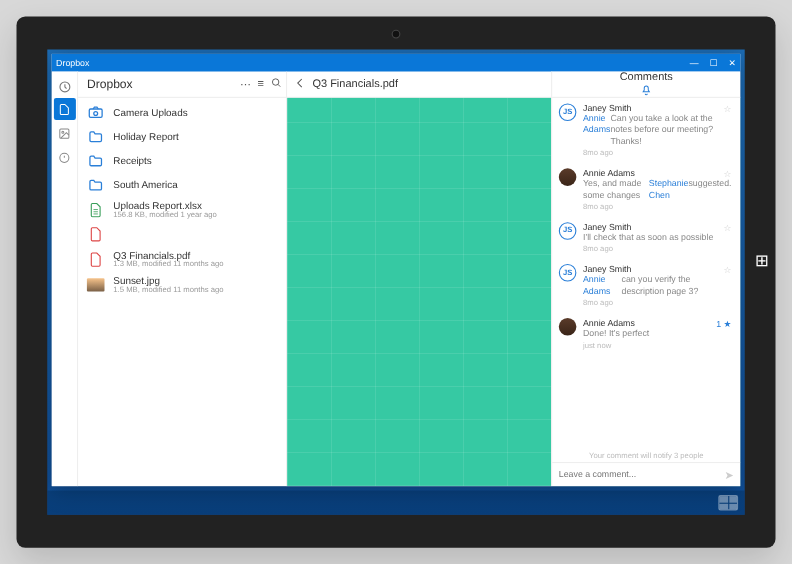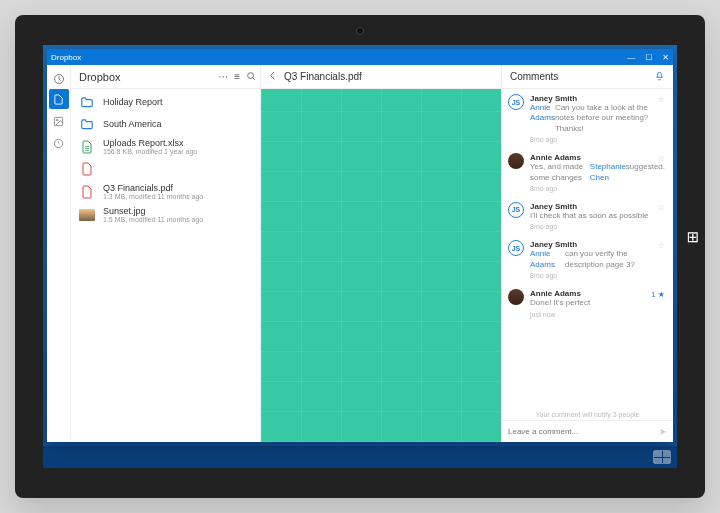--- a/index.html
+++ b/index.html
@@ -45,31 +45,31 @@
   .pv-title { font-size: 10px; color: #333; flex: 1; }
   .pv-icons { display: flex; gap: 8px; align-items: center; color: #555; }
   .pv-icons span { font-size: 10px; cursor: default; }
   .pv-canvas { flex: 1; background: #36c9a3; position: relative; overflow: hidden; }
   .pv-canvas::before { content:''; position:absolute; inset:0; background:
      repeating-linear-gradient(0deg, rgba(255,255,255,.1) 0 1px, transparent 1px 30px),
      repeating-linear-gradient(90deg, rgba(255,255,255,.1) 0 1px, transparent 1px 40px); }
   .pv-text { position: absolute; top: 46%; left: 72%; transform: translate(-50%,-50%); text-align: center; color: #fff; font-weight: 300; font-size: 17px; line-height: 1.2; white-space: nowrap; }
 
   .comments { position: absolute; top: 0; right: 0; bottom: 0; width: 172px; background: #fff; border-left: 1px solid #eee; display: flex; flex-direction: column; }
-  .cm-header { height: 24px; display: flex; align-items: center; padding: 0 8px; border-bottom: 1px solid #eee; }
+  .cm-header { height: 24px; display: flex; align-items: center; padding: 0 8px; border-bottom: 1px solid #eee; flex-direction: column; }
   .cm-title { font-size: 10px; color: #333; flex: 1; }
   .bell { color: #2a7fd8; font-size: 10px; }
   .cm-list { flex: 1; overflow: hidden; }
   .cm { padding: 5px 8px 5px 6px; font-size: 8px; position: relative; }
   .cm .head { display: flex; gap: 6px; align-items: flex-start; }
   .cm .av { width: 16px; height: 16px; border-radius: 50%; flex-shrink: 0; display:flex; align-items:center; justify-content:center; font-size: 7px; font-weight: bold; }
   .cm .av.js { border: 1.5px solid #2a7fd8; color: #2a7fd8; background:#fff; }
   .cm .av.aa { background: linear-gradient(180deg,#5a3b2a,#3a2518); }
   .cm .ct { flex: 1; }
-  .cm .author { font-weight: 700; color: #333; }
+  .cm .author { font-weight: 400; color: #333; }
   .cm .body { color: #888; line-height: 1.3; }
   .cm .body .mention { color: #2a7fd8; }
   .cm .time { color: #bbb; font-size: 7px; margin-top: 2px; margin-left: 22px; }
   .cm .star { position: absolute; right: 8px; top: 6px; color: #ccc; font-size: 8px; }
   .cm .star.fill { color: #2a7fd8; }
   .notify { font-size: 7px; color: #bbb; text-align: center; padding: 2px 0; }
   .cm-input { display: flex; align-items: center; border-top: 1px solid #eee; height: 22px; padding: 0 6px; gap: 20px; }
   .cm-input input { border: none; outline: none; flex: 1; font-size: 8px; color: #888; }
   .send { color: #ccc; font-size: 10px; }
 </style>
@@ -132,25 +132,47 @@
                     <path d="M21 21l-5-5"></path>
                   </svg>
               </span>
             </div>
           </div>
           <div class="fl-body">
 
             <div class="row">
               <span class="ic">
                   <svg width="14" height="12" viewBox="0 0 24 20" fill="none" stroke="#2a7fd8" stroke-width="2">
+                    <rect x="2" y="5" width="20" height="13" rx="2"></rect>
+                    <path d="M8 5l2-3h4l2 3"></path>
+                    <circle cx="12" cy="12" r="3"></circle>
+                  </svg>
+                </span>
+              <div class="txt">
+                  <div class="name">Camera Uploads</div>
+                </div>
+            </div>
+            <div class="row">
+              <span class="ic">
+                  <svg width="14" height="12" viewBox="0 0 24 20" fill="none" stroke="#2a7fd8" stroke-width="2">
                     <path d="M3 5a2 2 0 0 1 2-2h4l2 3h8a2 2 0 0 1 2 2v8a2 2 0 0 1-2 2H5a2 2 0 0 1-2-2V5z"></path>
                   </svg>
                 </span>
               <div class="txt">
                   <div class="name">Holiday Report</div>
+                </div>
+            </div>
+            <div class="row">
+              <span class="ic">
+                  <svg width="14" height="12" viewBox="0 0 24 20" fill="none" stroke="#2a7fd8" stroke-width="2">
+                    <path d="M3 5a2 2 0 0 1 2-2h4l2 3h8a2 2 0 0 1 2 2v8a2 2 0 0 1-2 2H5a2 2 0 0 1-2-2V5z"></path>
+                  </svg>
+                </span>
+              <div class="txt">
+                  <div class="name">Receipts</div>
                 </div>
             </div>
             <div class="row">
               <span class="ic">
                   <svg width="14" height="12" viewBox="0 0 24 20" fill="none" stroke="#2a7fd8" stroke-width="2">
                     <path d="M3 5a2 2 0 0 1 2-2h4l2 3h8a2 2 0 0 1 2 2v8a2 2 0 0 1-2 2H5a2 2 0 0 1-2-2V5z"></path>
                   </svg>
                 </span>
               <div class="txt">
                   <div class="name">South America</div>

